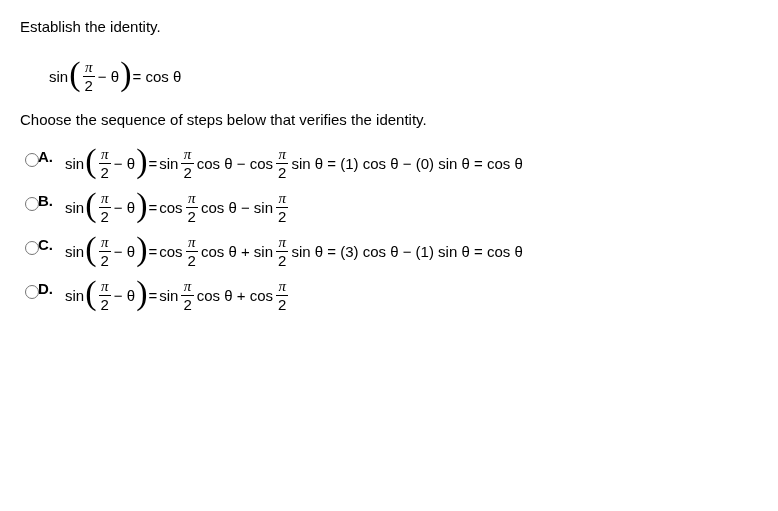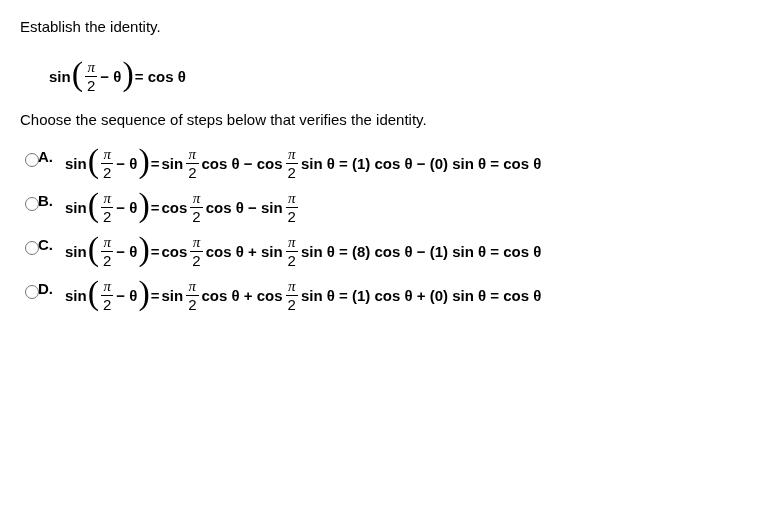--- a/index.html
+++ b/index.html
@@ -62,21 +62,20 @@
     font-weight: normal;
     font-family: "Times New Roman", serif;
     position: relative;
     top: -2px;
   }
   .mtxt {
     display: inline-flex;
     align-items: center;
     margin: 0 1px;
     white-space: nowrap;
-    font-weight: bold;
   }
   .pi { font-family: "Times New Roman", serif; font-style: italic; }
 </style>
 </head>
 <body>
 
 <div class="prompt-line">Establish the identity.</div>
 
 <div class="identity-line">
   <span class="mtxt">sin</span>
@@ -160,21 +159,21 @@
         <span class="mtxt">cos </span>
         <span class="mfrac">
           <span class="num pi">π</span>
           <span class="den">2</span>
         </span>
         <span class="mtxt"> cos θ + sin </span>
         <span class="mfrac">
           <span class="num pi">π</span>
           <span class="den">2</span>
         </span>
-        <span class="mtxt"> sin θ = (8) cos θ − (1) sin θ = cos θ</span>
+        <span class="mtxt"> sin θ = (3) cos θ − (1) sin θ = cos θ</span>
       </div>
     </div>
     <div class="choice-row">
       <div class="radio-cell"><input type="radio" name="answer" style=""></div>
       <div class="letter-cell">D.</div>
       <div class="math-cell">
         <span class="mtxt">sin</span>
         <span class="lparen">(</span>
         <span class="mfrac">
           <span class="num pi">π</span>
@@ -186,16 +185,15 @@
         <span class="mtxt">sin </span>
         <span class="mfrac">
           <span class="num pi">π</span>
           <span class="den">2</span>
         </span>
         <span class="mtxt"> cos θ + cos </span>
         <span class="mfrac">
           <span class="num pi">π</span>
           <span class="den">2</span>
         </span>
-        <span class="mtxt"> sin θ = (1) cos θ + (0) sin θ = cos θ</span>
       </div>
     </div>
   </div>
 
 </body></html>

